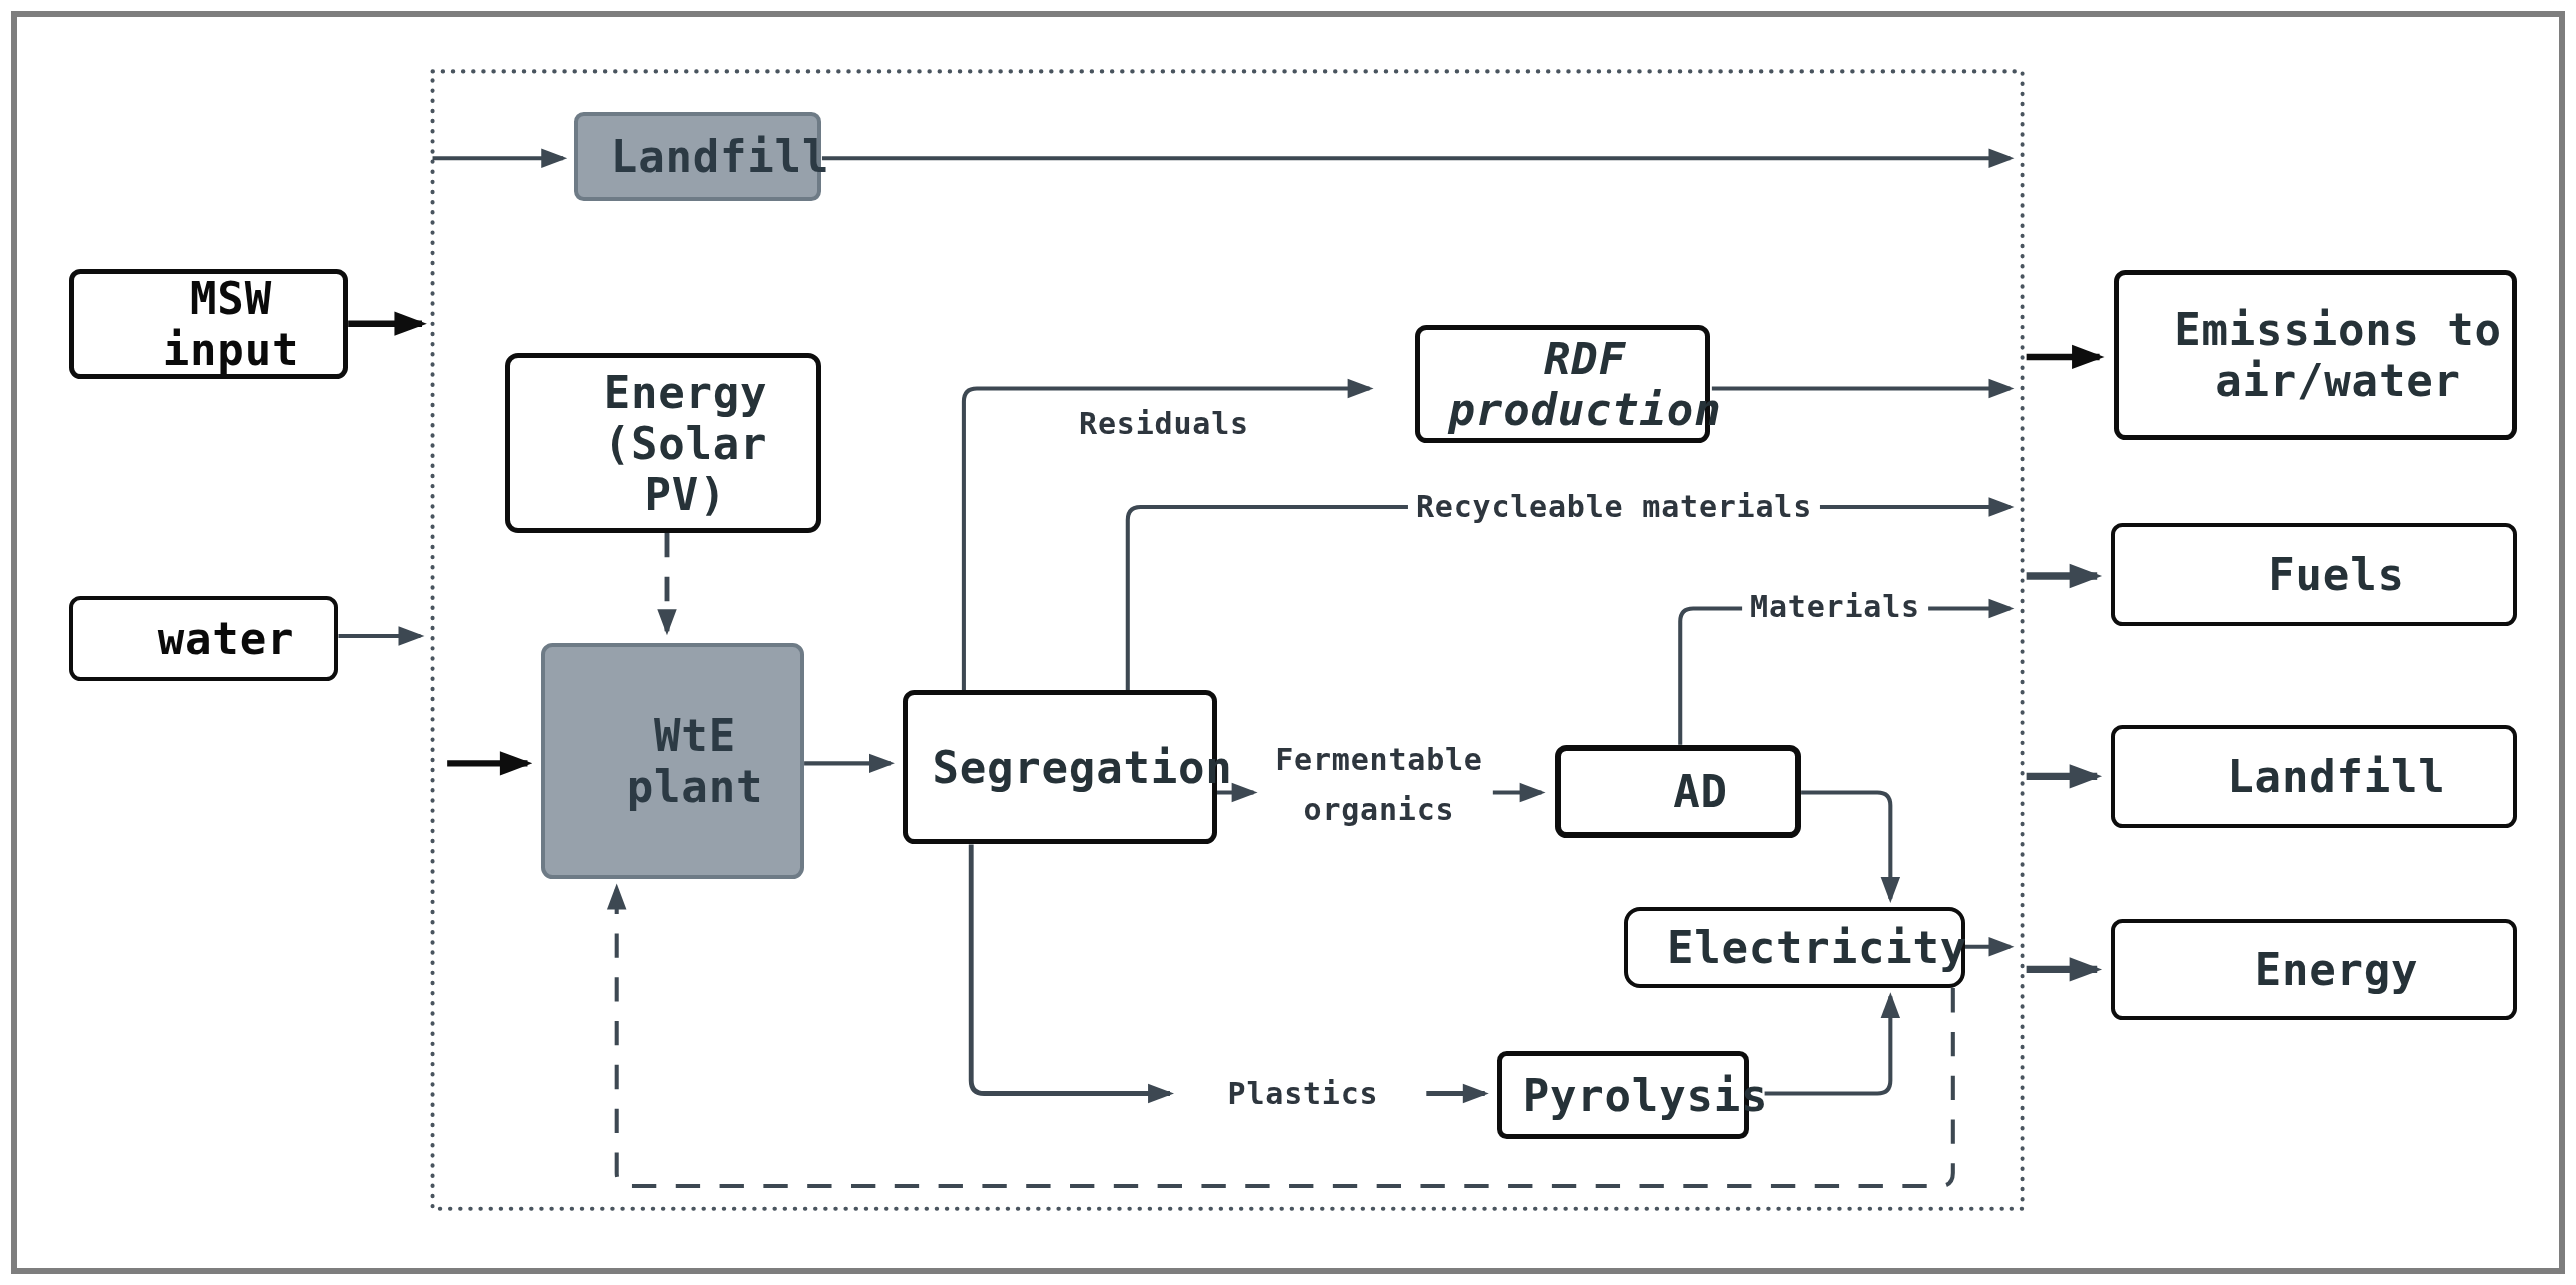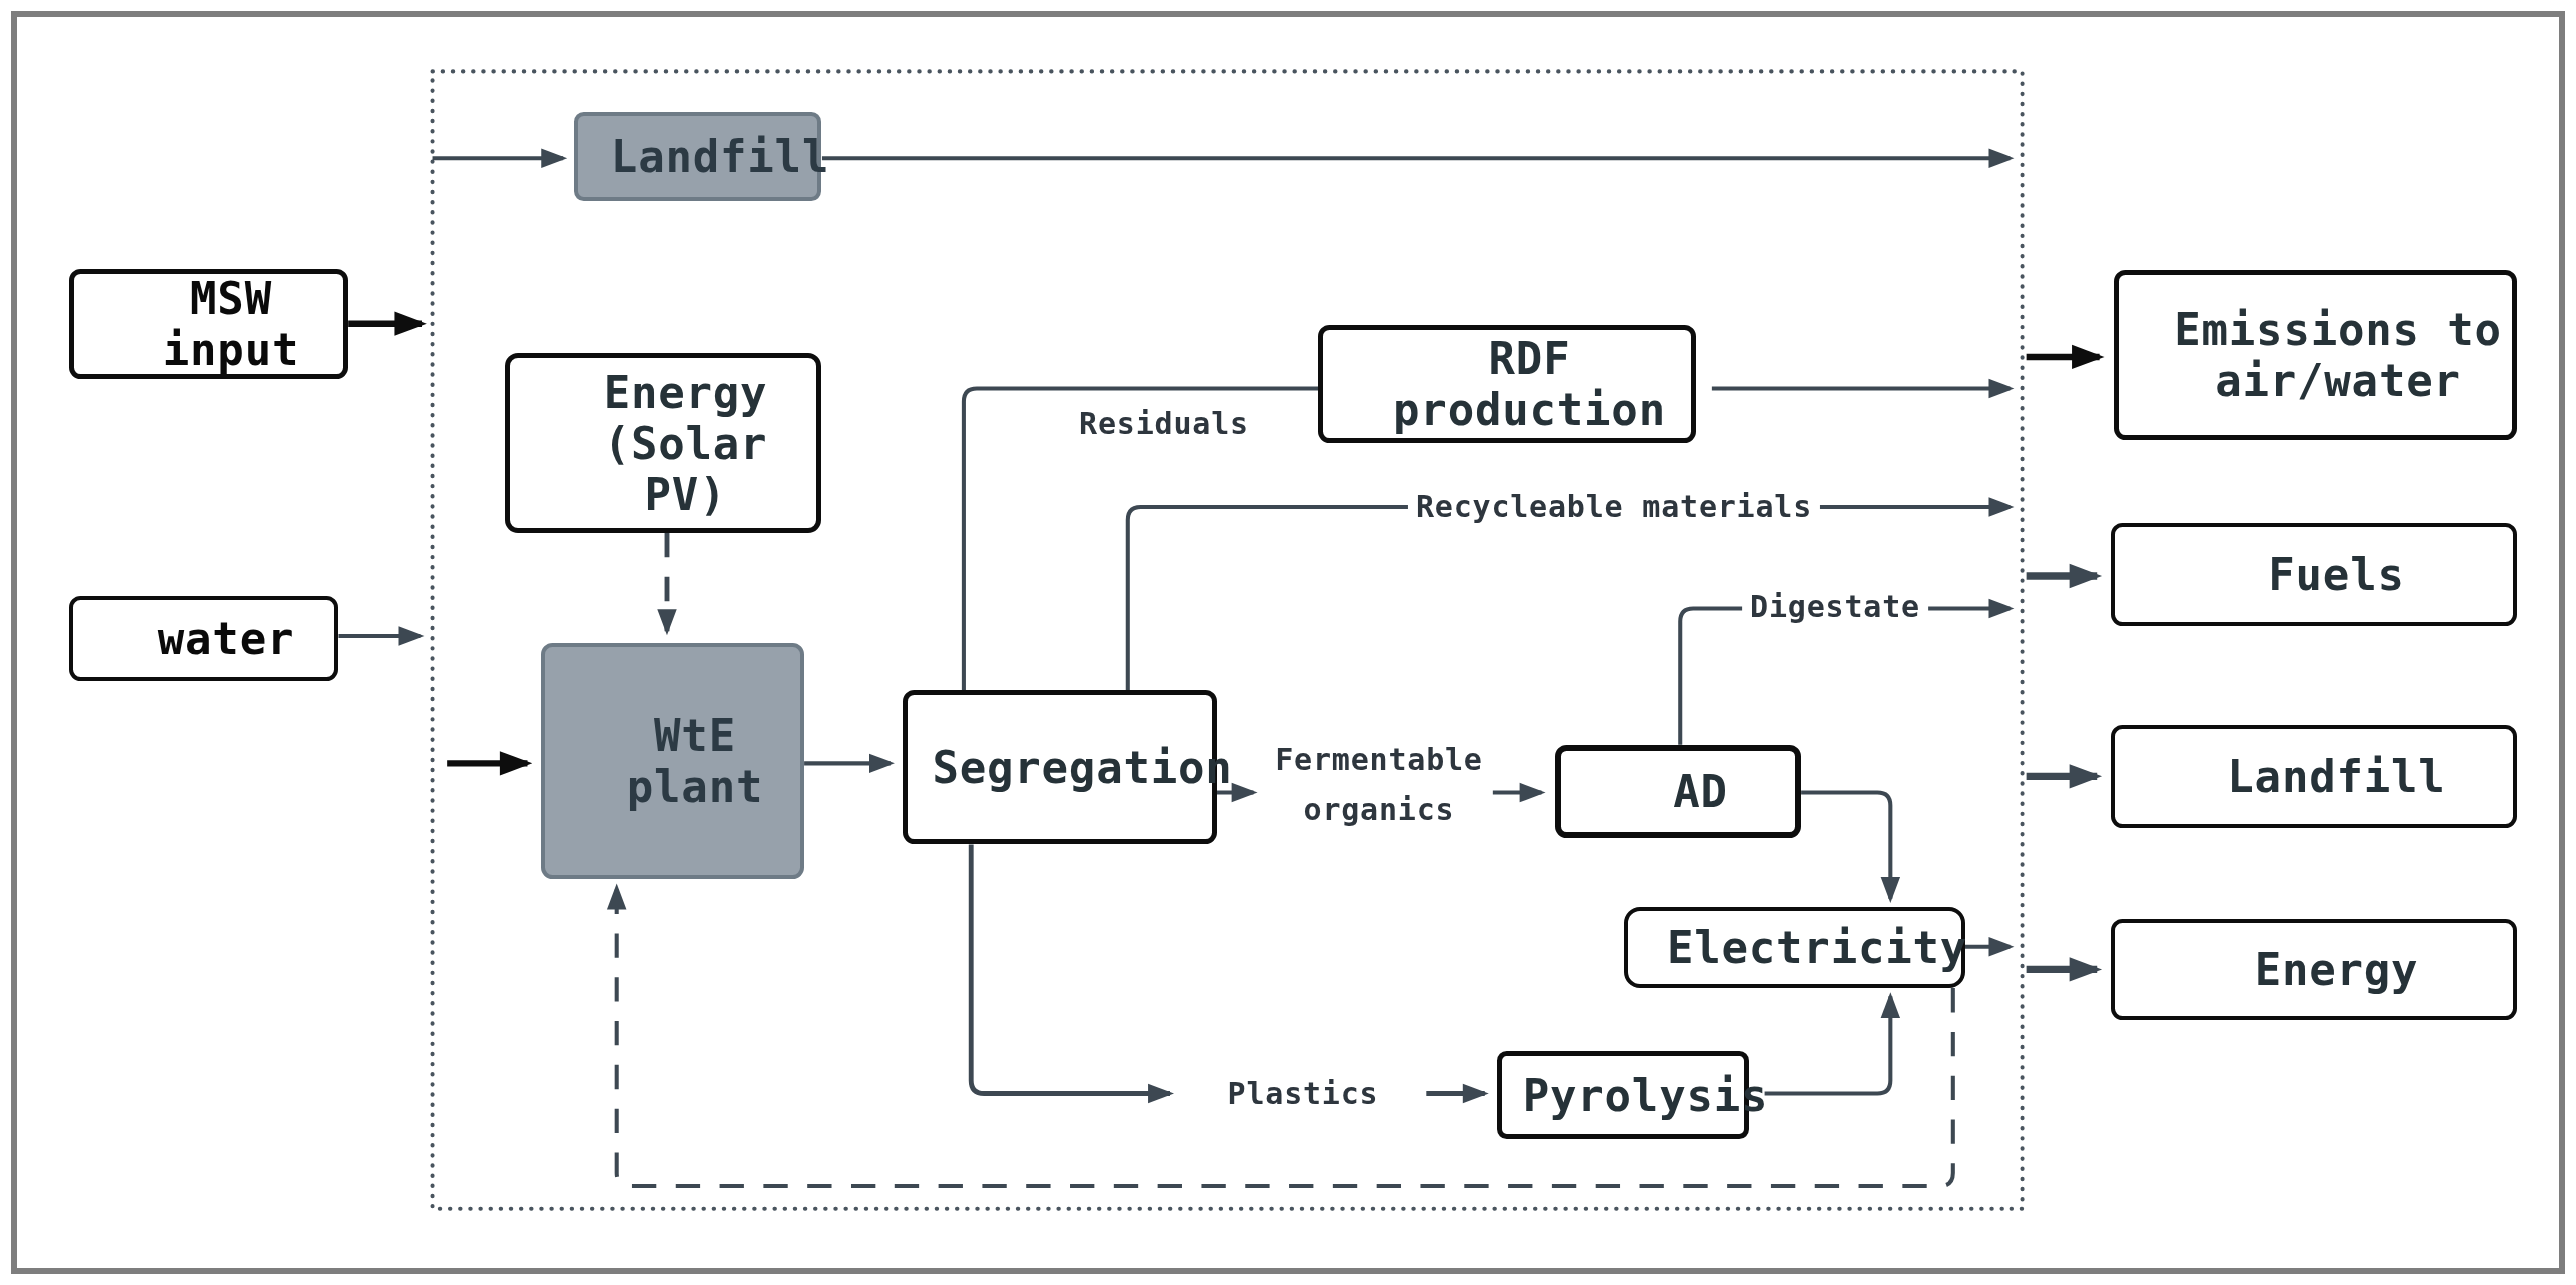--- a/index.html
+++ b/index.html
@@ -16,21 +16,21 @@
         font-size:30px;line-height:50px;color:#2e363e;white-space:pre-line;text-align:center;
         letter-spacing:0.8px;}
   .flowlabel.masked{background:#ffffff;padding:0 8px;}
   
   #n-msw        {left:69px;  top:269px;  width:279px; height:110px;}
   #n-water      {left:69px;  top:596px;  width:269px; height:85px; border-width:4.9px;}
   #n-landfill   {left:574px; top:112px;  width:247px; height:89px; border-radius:9.7px;}
   #n-energy-pv  {left:505px; top:353px;  width:316px; height:180px; border-radius:13px;}
   #n-wte        {left:541px; top:643px;  width:263px; height:236px; border-radius:11.4px;}
   #n-seg        {left:903px;top:690px;  width:314px; height:154px;}
-  #n-rdf        {left:1318px;top:325px;  width:378px; height:118px;}
+  #n-rdf        {left:1415px;top:325px;  width:295px; height:118px;font-style:italic;}
   #n-ad         {left:1555px;top:745px;  width:246px; height:93px; border-width:6.5px;}
   #n-elec       {left:1624px;top:907px; width:341px; height:81px; border-width:4px; border-radius:16px;}
   #n-pyro       {left:1497px;top:1051px; width:252px; height:88px; border-radius:9.7px;}
   #o-emissions  {left:2114px;top:270px;  width:403px; height:170px;}
   #o-fuels      {left:2111px;top:523px;  width:406px; height:103px; border-width:4.9px;}
   #o-materials  {left:2111px;top:725px;  width:406px; height:103px; border-width:4.9px;}
   #o-energy     {left:2111px;top:919px; width:406px; height:101px; border-width:4.9px;}
   
   #l-residuals  {left:1164px;top:424px;}
   #l-recycleable{left:1614px;top:507px;}
@@ -103,15 +103,15 @@
 <div class="node" id="o-emissions">Emissions to
 air/water</div>
 <div class="node" id="o-fuels">Fuels</div>
 <div class="node" id="o-materials">Landfill</div>
 <div class="node" id="o-energy">Energy</div>
 
 <div class="flowlabel" id="l-residuals">Residuals</div>
 <div class="flowlabel masked" id="l-recycleable">Recycleable materials</div>
 <div class="flowlabel" id="l-fermentable">Fermentable
 organics</div>
-<div class="flowlabel masked" id="l-digestate">Digestate</div>
+<div class="flowlabel masked" id="l-digestate">Materials</div>
 <div class="flowlabel masked" id="l-plastics">Plastics</div>
 
 
 </body></html>

